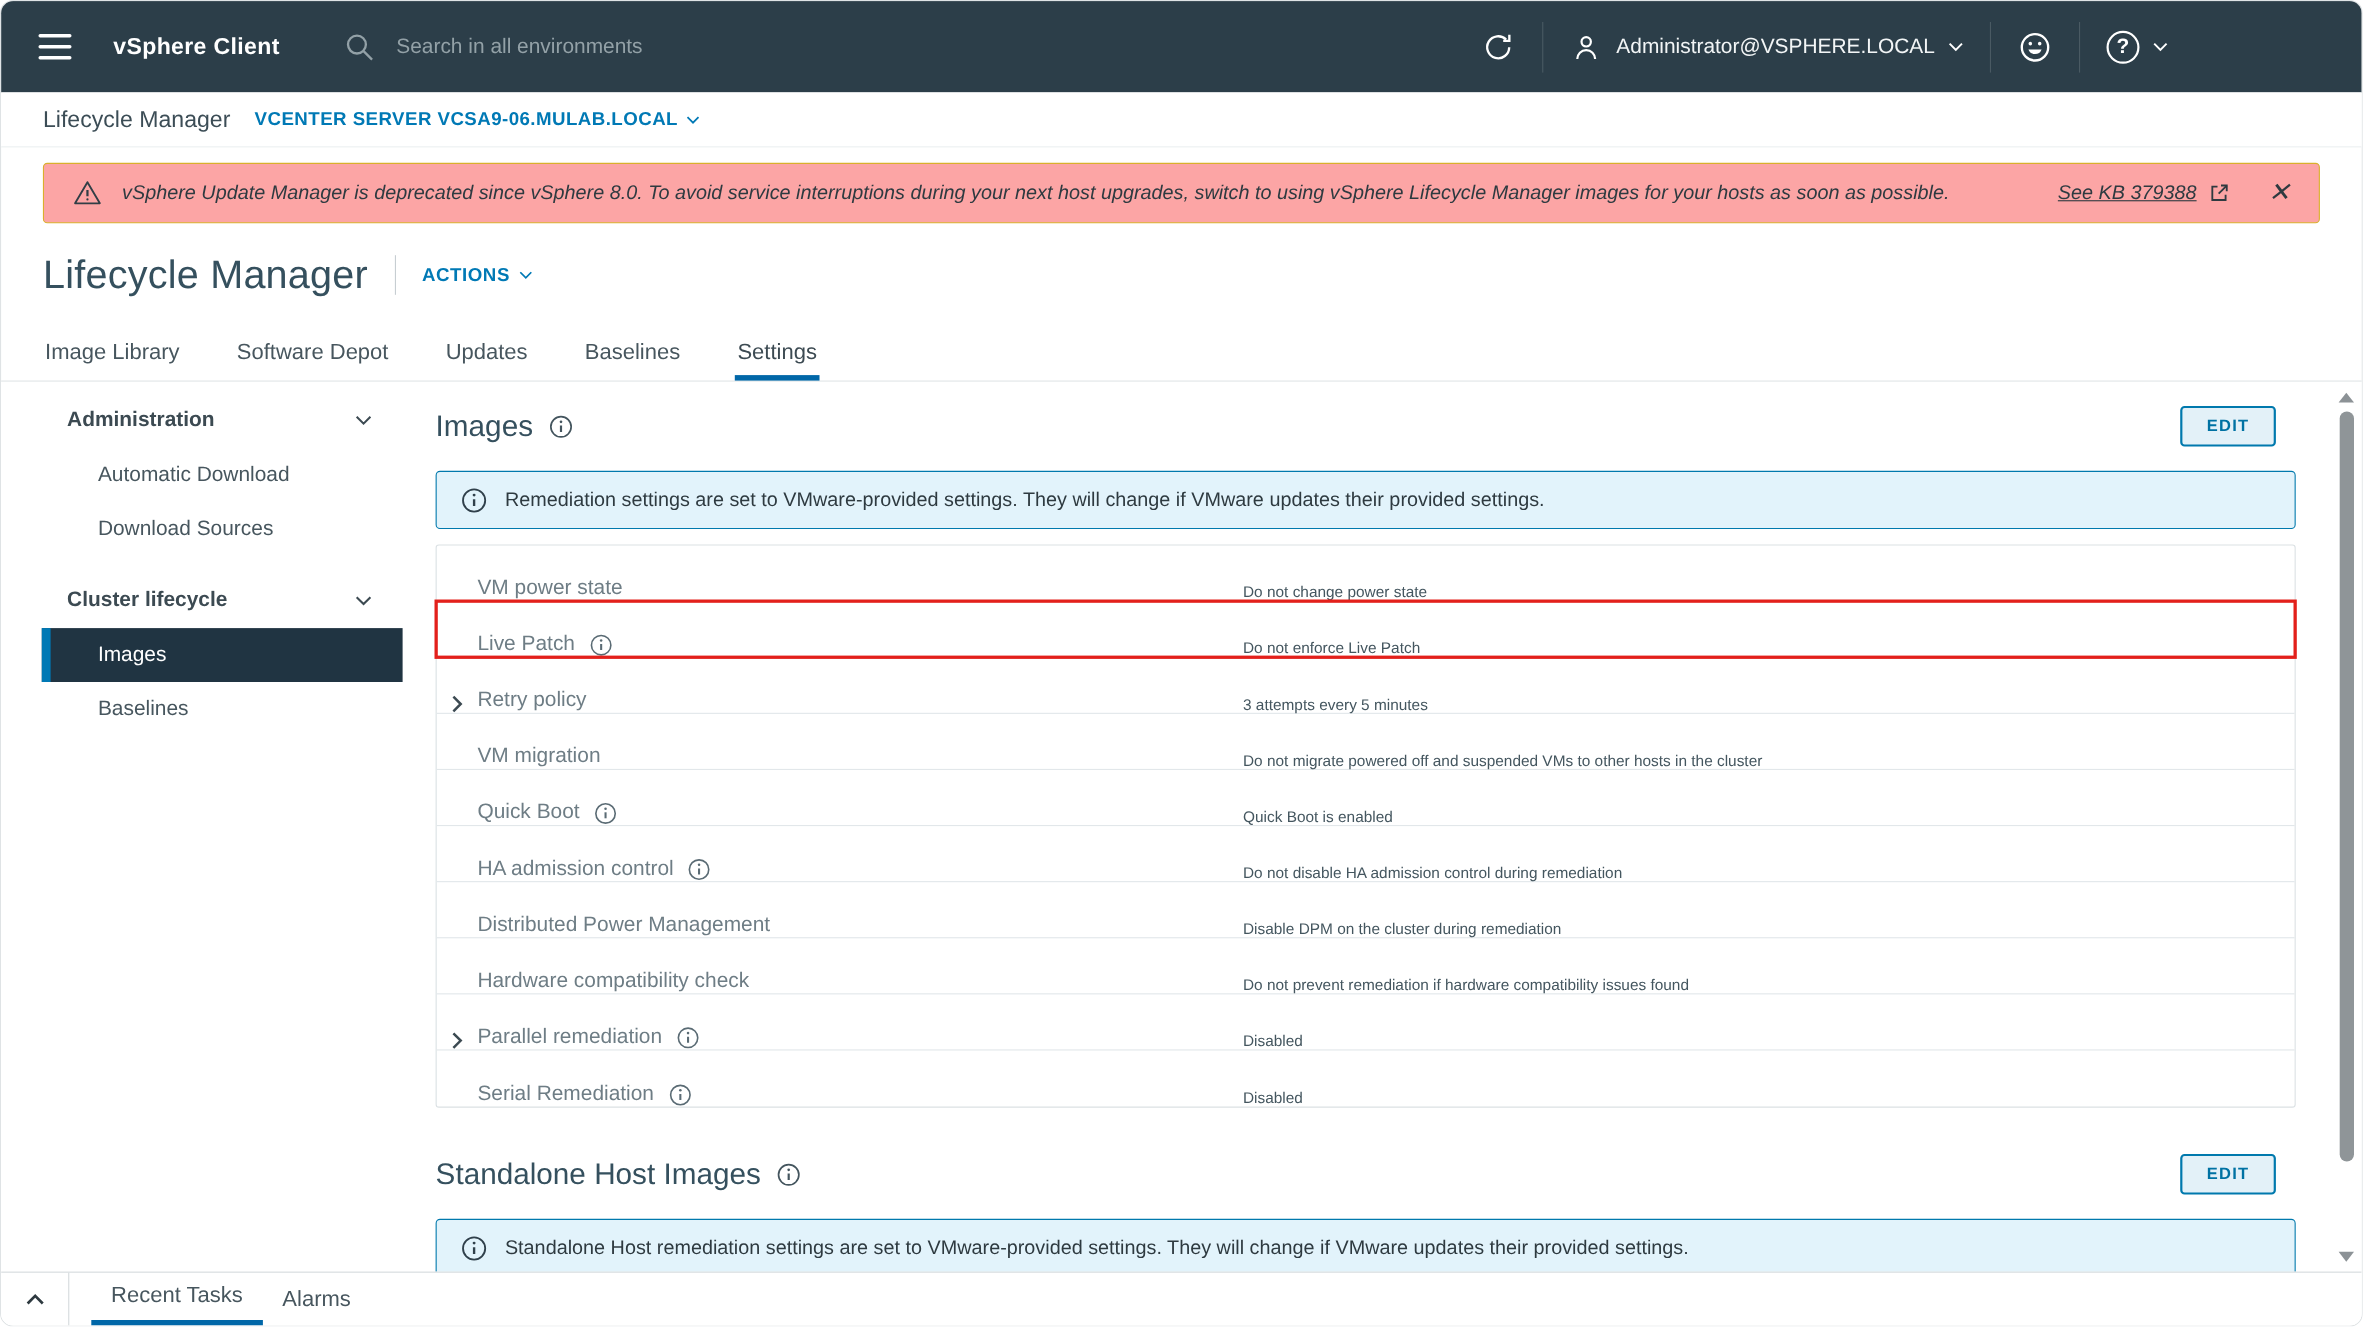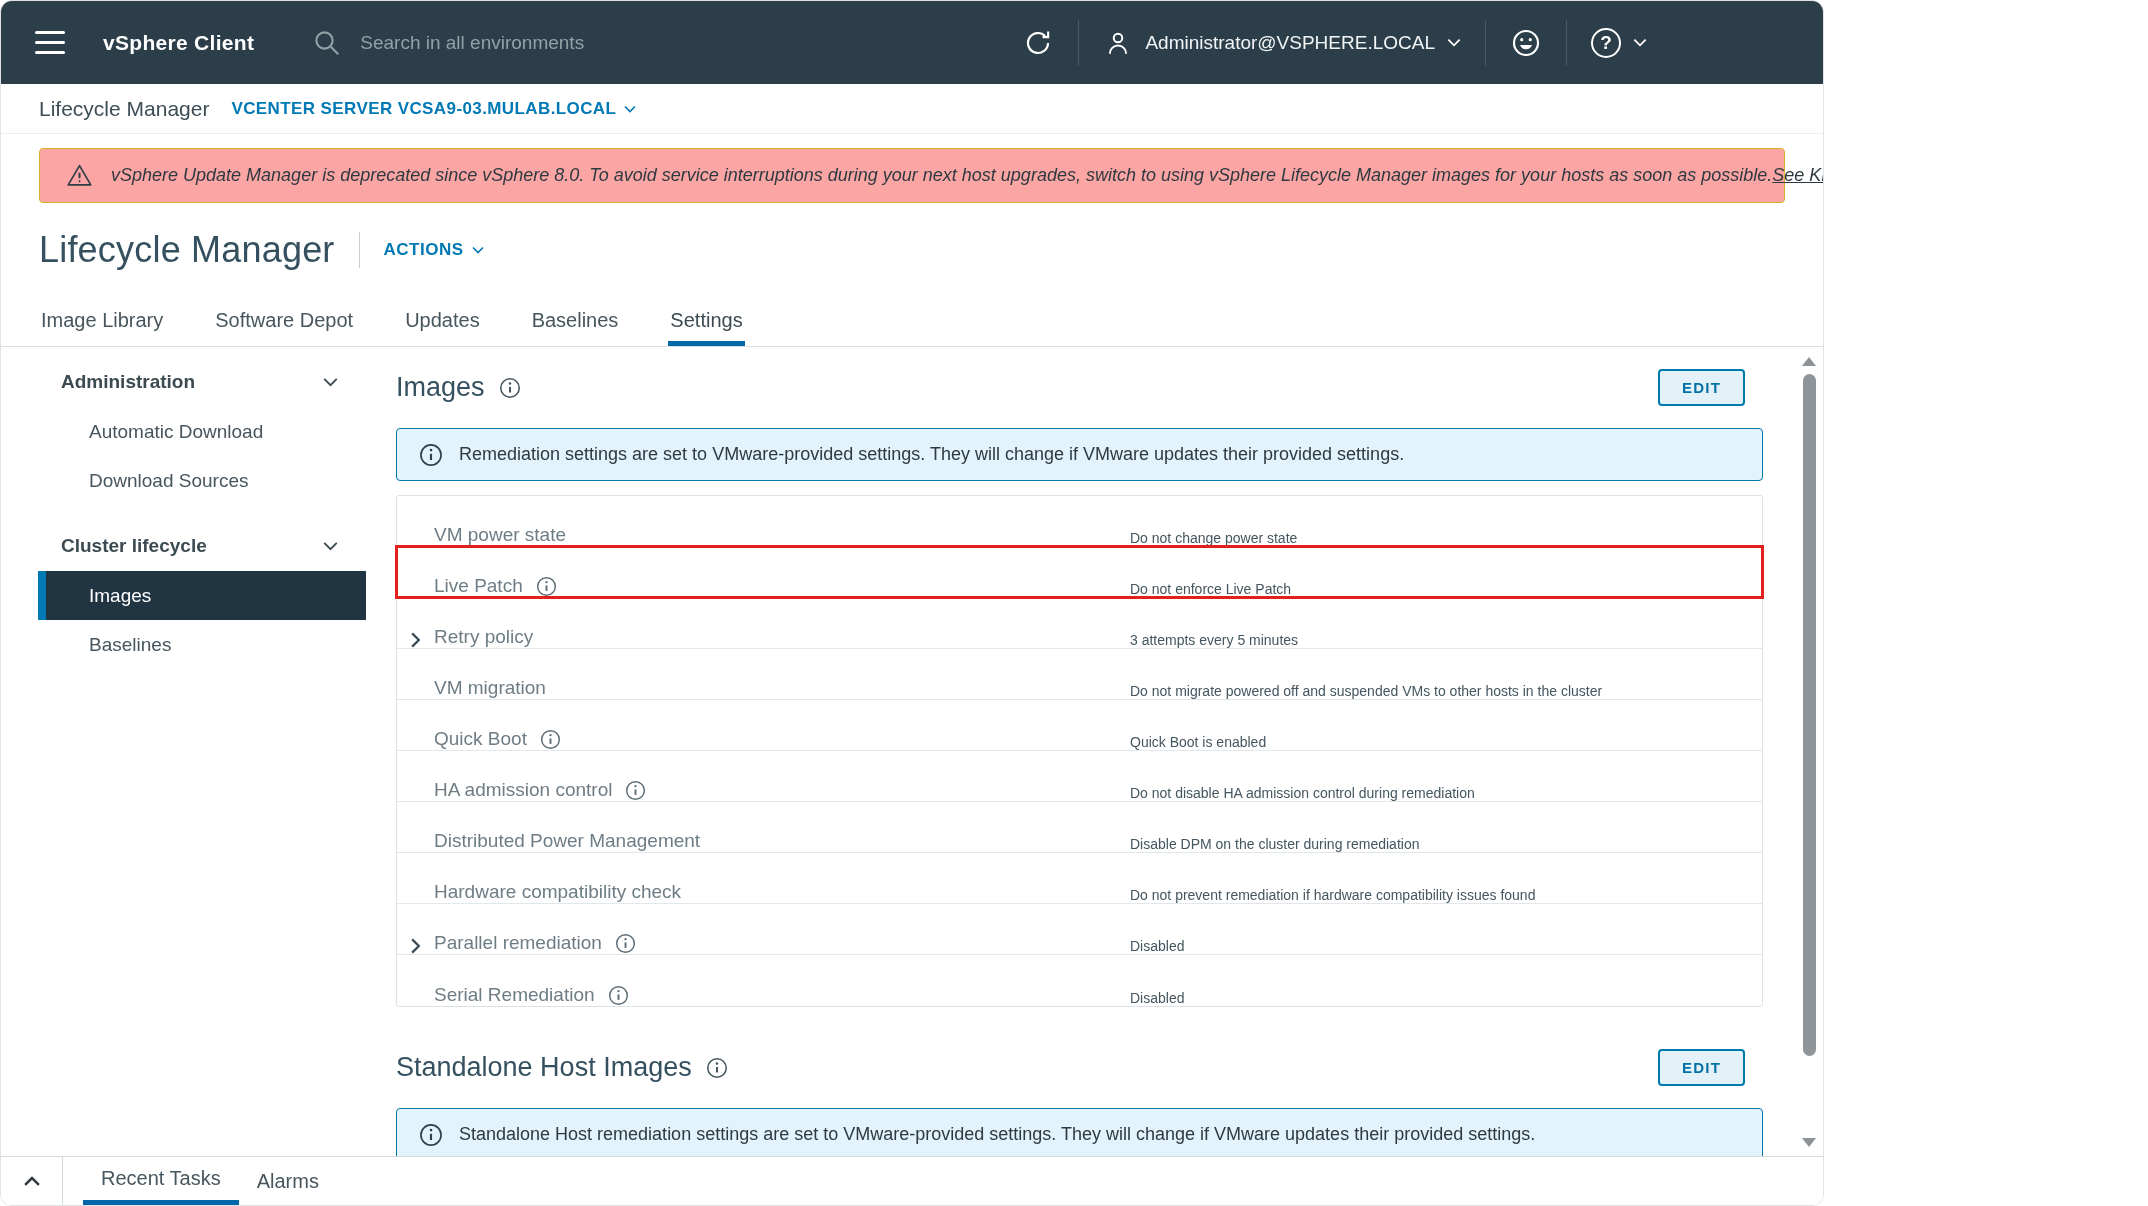--- a/index.html
+++ b/index.html
@@ -1,18 +1,18 @@
 <!DOCTYPE html>
 <html><head>
 <meta charset="utf-8">
 <style>
   * { box-sizing: border-box; }
   html,body { margin:0; padding:0; width:2148px; height:1206px; background:#ffffff;
               font-family:"Liberation Sans", sans-serif; }
-  .window { width:1824px; height:1206px; border-radius:12px; overflow:hidden;
+  .window { width:2148px; height:1206px; border-radius:12px; overflow:hidden;
             position:relative; background:#fff; border:1px solid #dfe3e5; display:flex; flex-direction:column; }
 
   
   .app-header { height:83px; flex:0 0 83px; background:#2c3e49; display:flex; align-items:center;
                 padding:0 46px 0 30px; color:#fff; }
   .hamburger { display:flex; flex-direction:column; gap:7px; cursor:pointer; padding:6px 4px; }
   .hamburger span { display:block; width:30px; height:3px; background:#fff; border-radius:2px; }
   .brand { font-size:21px; font-weight:bold; letter-spacing:.3px; margin-left:34px; white-space:nowrap; }
   .search-box { display:flex; align-items:center; margin-left:58px; flex:0 0 auto; }
   .search-box svg { flex:0 0 auto; }
@@ -180,21 +180,21 @@
               <polyline points="1,1.5 6,6.5 11,1.5" fill="none" stroke="#ffffff" stroke-width="1.6"></polyline>
             </svg>
         </span>
       </div>
     </div>
   </div>
 
   <div class="breadcrumb">
     <span class="bc-title">Lifecycle Manager</span>
     <span class="bc-link">
-      <span class="bc-link-text">VCENTER SERVER VCSA9-03.MULAB.LOCAL</span>
+      <span class="bc-link-text">VCENTER SERVER VCSA9-06.MULAB.LOCAL</span>
       <svg width="12" height="8" viewBox="0 0 12 8">
           <polyline points="1,1.5 6,6.5 11,1.5" fill="none" stroke="#0079b5" stroke-width="1.6"></polyline>
         </svg>
     </span>
   </div>
 
   <div class="warn-wrap">
     <div class="warn-banner">
       <span>
         <svg width="27" height="27" viewBox="0 0 24 24" fill="none" stroke="#313e46" stroke-width="1.5">

